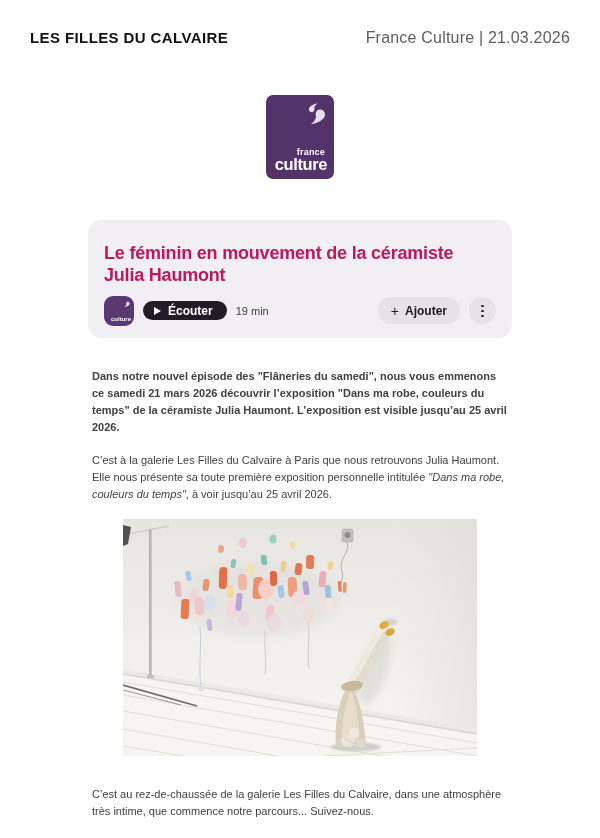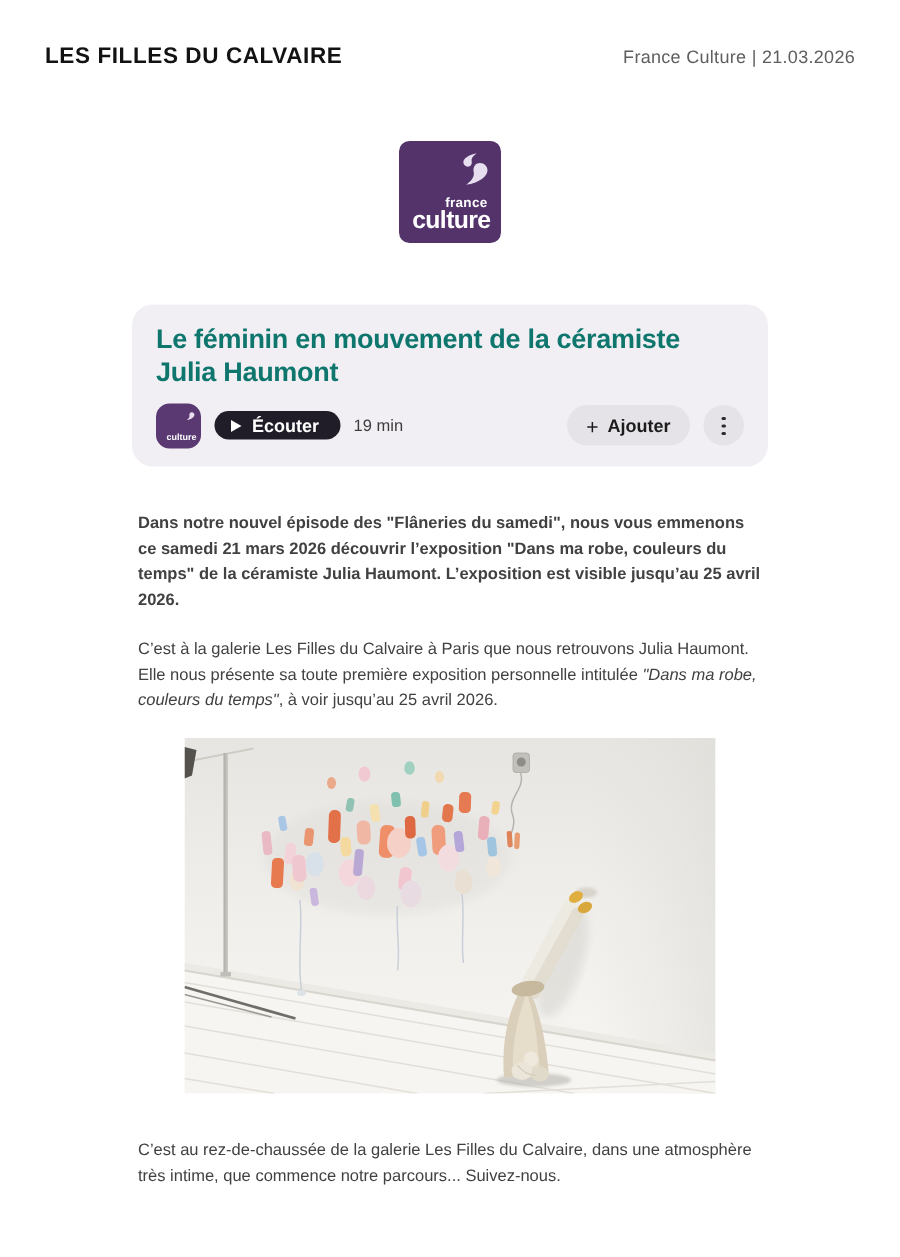--- a/index.html
+++ b/index.html
@@ -7,39 +7,39 @@
   body {
     width:600px; height:838px; margin:0 auto; position:relative;
     font-family:"Liberation Sans", sans-serif; color:#1f1f1f; overflow:hidden;
   }
   
   .page-header {
     display:flex; justify-content:space-between; align-items:baseline;
     padding:29px 30px 0 30px;
   }
   .gallery-name { font-size:15px; font-weight:800; letter-spacing:.4px; color:#121212; }
-  .source-info  { font-size:12px; color:#5e5e5e; letter-spacing:.2px; }
+  .source-info  { font-size:16px; color:#5e5e5e; letter-spacing:.2px; }
 
   
   .logo-wrap { display:flex; justify-content:center; margin-top:48px; }
   .fc-logo {
-    width:68px; height:68px; border-radius:7px; position:relative;
+    width:68px; height:84px; border-radius:7px; position:relative;
     background:#54336b;
   }
   .fc-logo .swirl { position:absolute; top:7px; right:8px; }
   .fc-wordmark { position:absolute; right:7px; bottom:7px; text-align:right; color:#fff; }
   .fc-wordmark .fr { display:block; font-size:9px; font-weight:600; line-height:1; margin:0 2px -1px 0; letter-spacing:.2px; }
   .fc-wordmark .cu { display:block; font-size:16.5px; font-weight:700; line-height:1; letter-spacing:-.4px; }
 
   
   .card {
     width:424px; margin:41px auto 0; background:#f1eff3; border-radius:14px;
     padding:13px 16px 12px;
   }
-  .card-title { font-size:18px; font-weight:800; line-height:1.22; color:#0f766e; letter-spacing:-.2px; }
+  .card-title { font-size:18px; font-weight:800; line-height:1.22; color:#be185d; letter-spacing:-.2px;margin-top:10px; }
   .card-date  { font-size:11px; color:#2c2c2c; margin-top:6px; }
   .player-row { display:flex; align-items:center; gap:9px; margin-top:9px; }
   .mini-logo {
     width:30px; height:30px; border-radius:9px; background:#5a3973; position:relative; flex:0 0 auto;
   }
   .mini-logo .swirl { position:absolute; top:3px; right:4px; }
   .mini-logo .mini-word { position:absolute; right:3px; bottom:4px; color:#fff; font-size:6px; font-weight:700; line-height:1; }
   .listen-btn {
     display:flex; align-items:center; gap:7px; height:19px; padding:0 14px 0 11px;
     background:#201d29; border-radius:999px; color:#fff; font-size:12px; font-weight:700;

